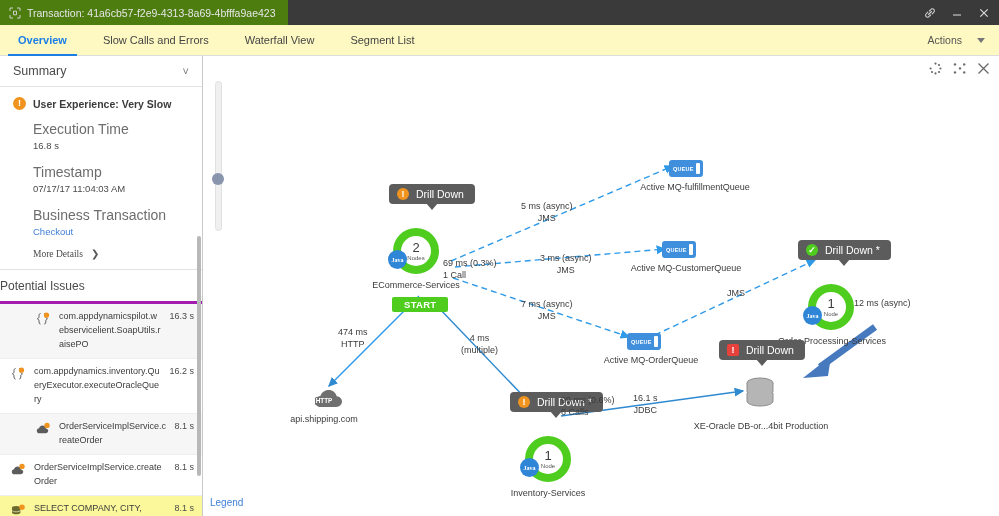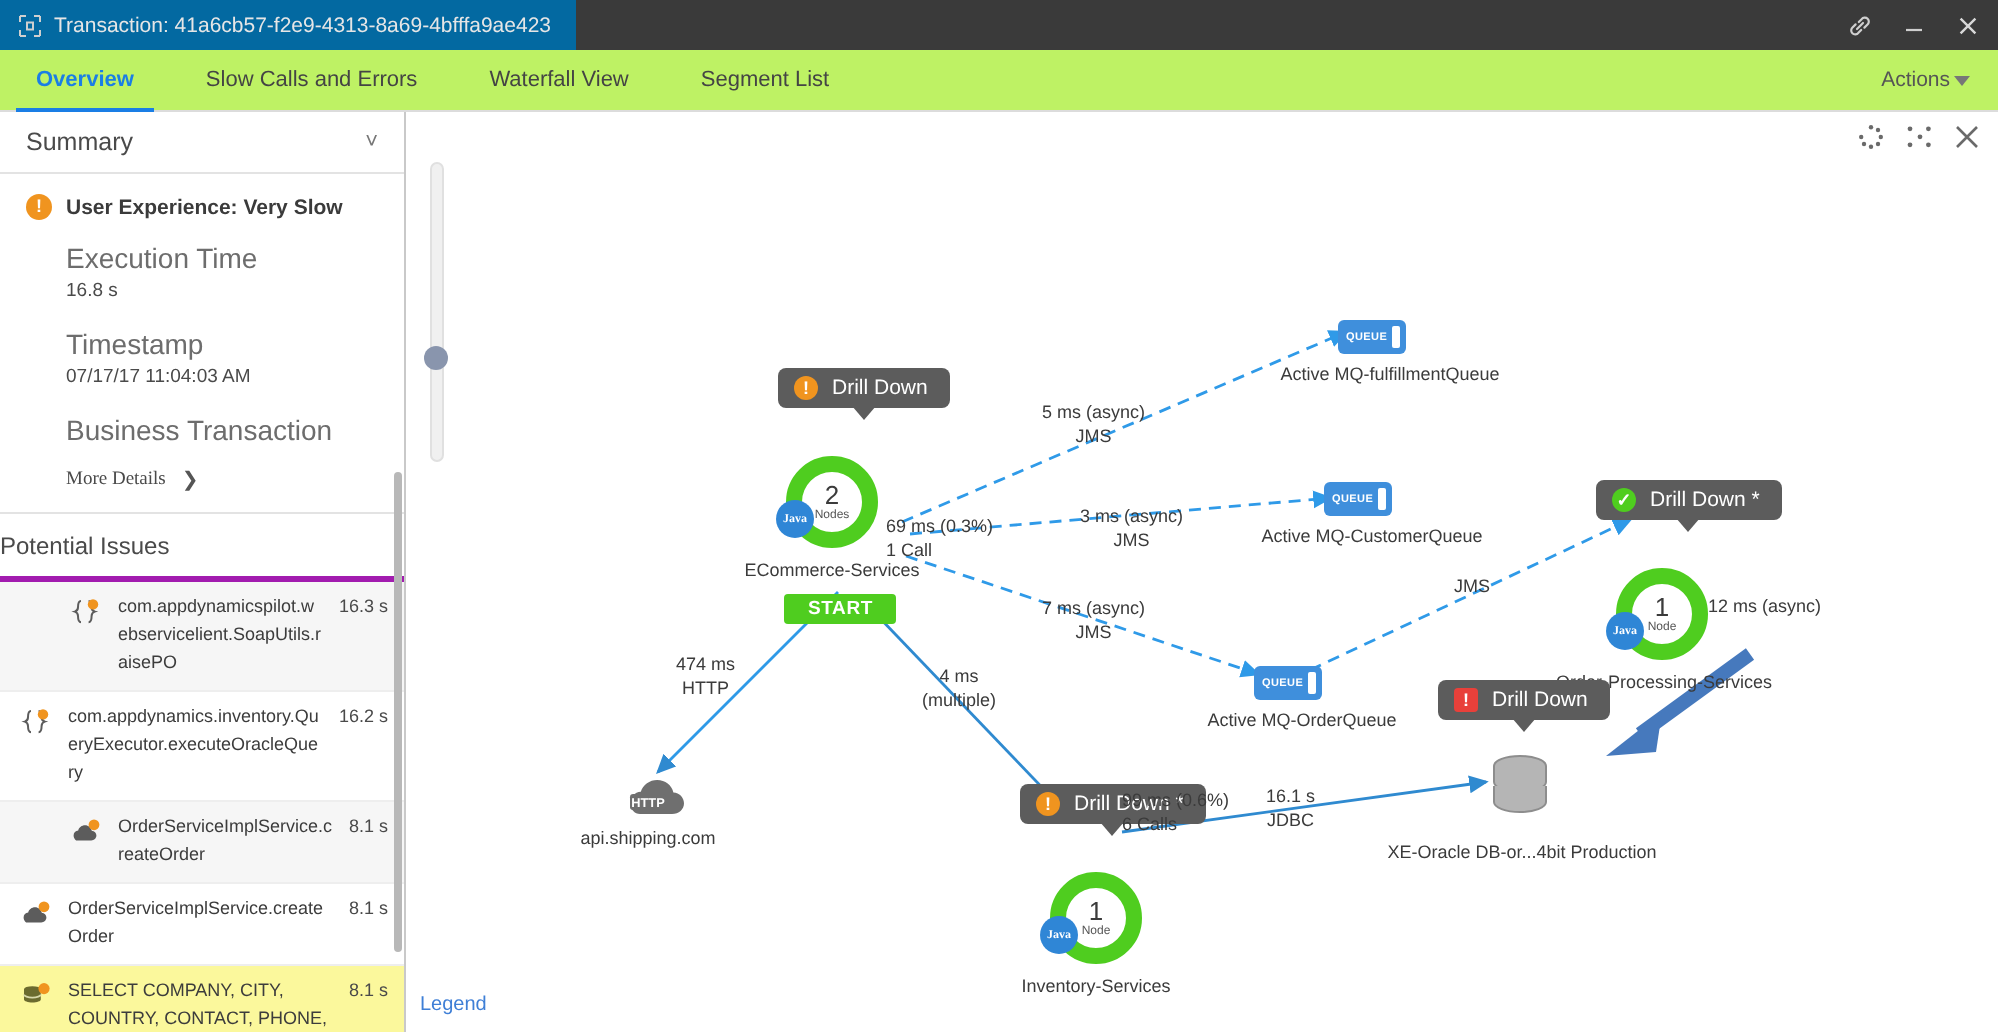--- a/index.html
+++ b/index.html
@@ -13,50 +13,50 @@
   }
   #app { position: relative; width: 999px; height: 516px; }
 
   
   .titlebar {
     position:absolute; top:0; left:0; width:999px; height:25px;
     background:#3a3a3a; color:#e8e8e8;
   }
   .tb-tab {
     position:absolute; left:0; top:0; height:25px;
-    background:#0369a1; color:#e6e6e6;
+    background:#4d7c0f; color:#e6e6e6;
     display:flex; align-items:center; gap:6px;
     padding:0 12px 0 9px;
     font-size:10.5px; white-space:nowrap;
   }
   .tb-icon { width:12px; height:12px; display:inline-block; position:relative; flex:none; }
   .tb-icon svg { display:block; }
   .tb-right {
     position:absolute; right:8px; top:0; height:25px;
     display:flex; align-items:center; gap:13px;
   }
   .tb-right .ctl { color:#cfcfcf; cursor:pointer; line-height:1; display:flex; align-items:center; }
   .tb-right .ctl svg { display:block; }
 
   
   .tabstrip {
     position:absolute; top:25px; left:0; width:999px; height:31px;
-    background:#bef264; border-bottom:1px solid #dcdcdc;
+    background:#fef9c3; border-bottom:1px solid #dcdcdc;
     display:flex; align-items:stretch;
   }
   .tab {
     display:flex; align-items:center; padding:0 18px;
     font-size:11px; color:#444; cursor:pointer; position:relative;
   }
   .tab.active { color:#1a7ee5; font-weight:bold; }
   .tab.active:after {
     content:""; position:absolute; left:8px; right:8px; bottom:-1px; height:2px; background:#1a7ee5;
   }
   .actions-menu {
-    margin-left:auto; display:flex; align-items:center; gap:2px;
+    margin-left:auto; display:flex; align-items:center; gap:15px;
     padding:0 14px; font-size:10.5px; color:#555; cursor:pointer;
   }
   .caret { width:0;height:0;border-left:4px solid transparent;border-right:4px solid transparent;border-top:5px solid #777; }
 
   
   .sidebar {
     position:absolute; top:56px; left:0; width:203px; height:460px;
     background:#fff; border-right:1px solid #c9c9c9; overflow:hidden;
   }
   .sum-head {
@@ -243,20 +243,21 @@
       <div class="field">
         <div class="lbl">Execution Time</div>
         <div class="val">16.8 s</div>
       </div>
       <div class="field">
         <div class="lbl">Timestamp</div>
         <div class="val">07/17/17 11:04:03 AM</div>
       </div>
       <div class="field">
         <div class="lbl">Business Transaction</div>
+        <div class="lnk">Checkout</div>
       </div>
       <div class="more">
         <span>More Details</span>
         <span class="ar">❯</span>
       </div>
     </div>
 
     <div class="pi-head">Potential Issues</div>
 
     <div class="issues">

